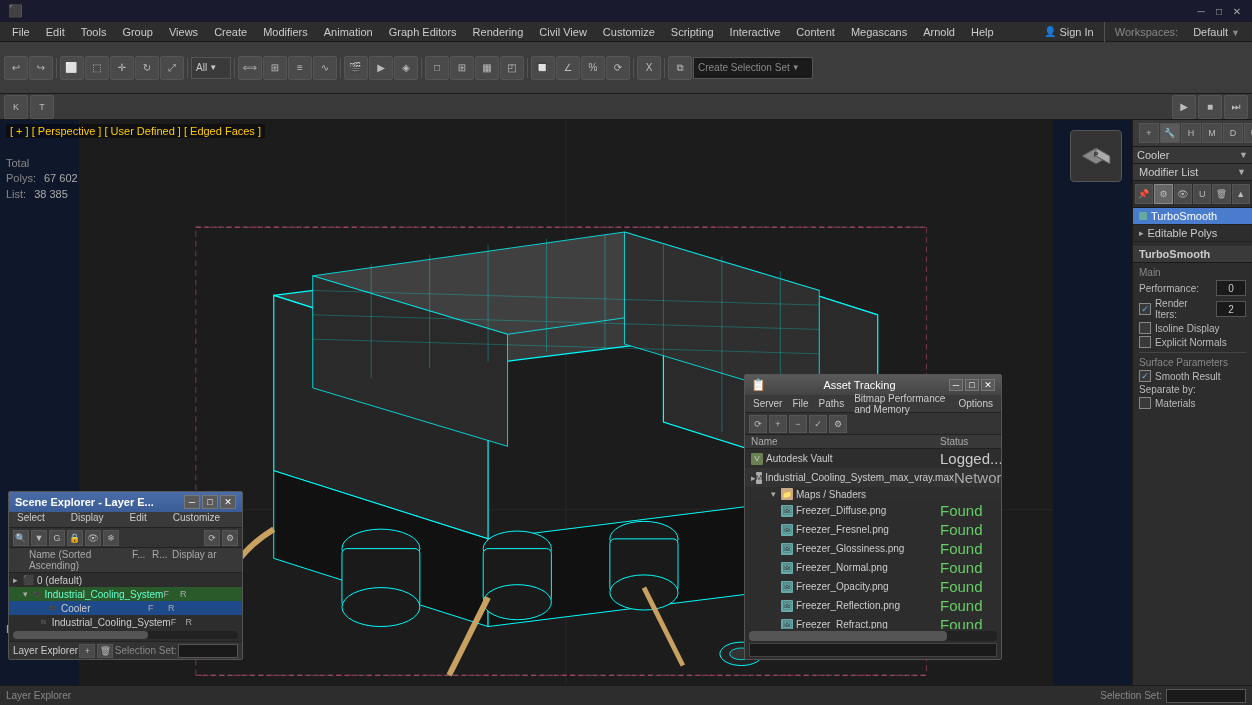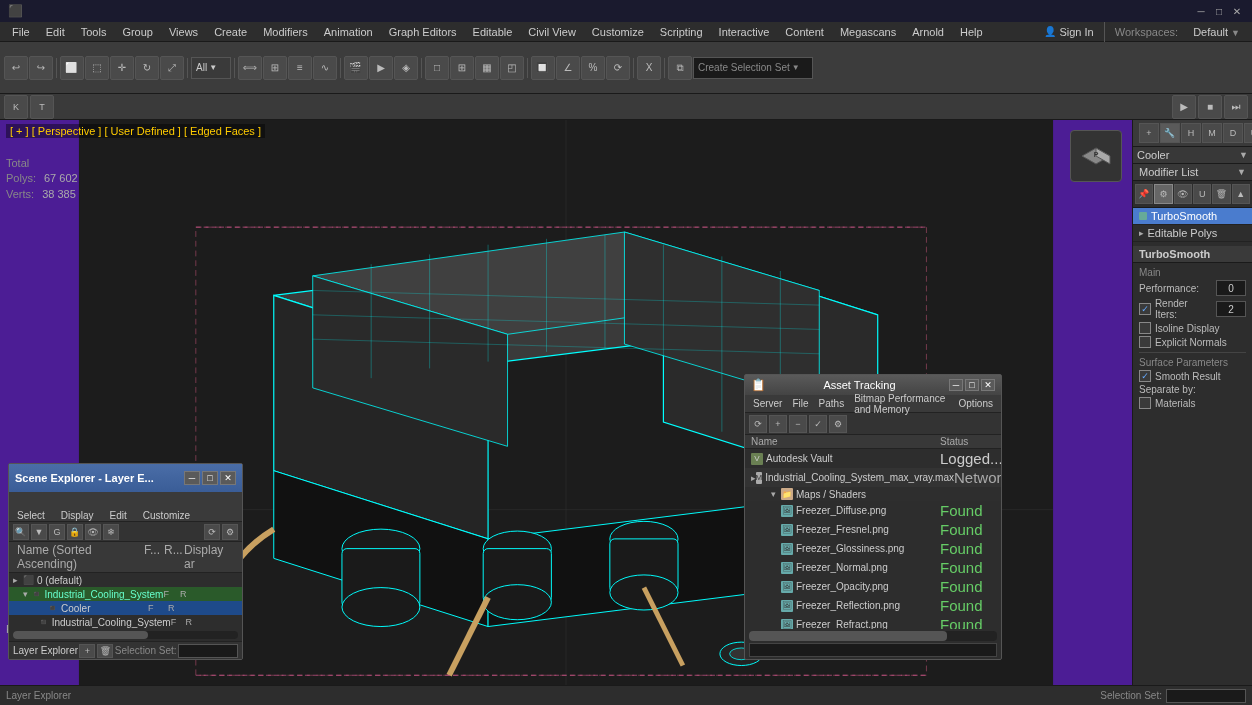--- a/index.html
+++ b/index.html
@@ -65,21 +65,21 @@
 
     
     #main-layout {
       display: flex;
       height: calc(705px - 22px - 20px - 52px - 20px);
     }
 
     
     #viewport {
       flex: 1;
-      background: #4c1d95;
+      background: #0f172a;
       position: relative;
       overflow: hidden;
     }
     
     #scene-svg {
       position: absolute; top: 0; left: 0; width: 100%; height: 100%;
     }
 
     
     #stats {
@@ -186,32 +186,32 @@
       position: absolute;
       left: 8px; bottom: 25px;
       width: 235px;
       background: #2d2d2d;
       border: 1px solid #555;
       border-radius: 2px;
       font-size: 11px;
     }
     #se-titlebar {
       background: linear-gradient(#4a6da7, #3a5d97);
-      height: 28px; display: flex; align-items: center;
+      height: 20px; display: flex; align-items: center;
       padding: 0 6px; justify-content: space-between;
       cursor: move;
     }
     #se-titlebar .title { color: #fff; font-size: 11px; font-weight: bold; }
     #se-titlebar .controls { display: flex; gap: 2px; }
     #se-titlebar .ctrl-btn { width: 16px; height: 14px; background: #5a5a5a; border: 1px solid #777; display: flex; align-items: center; justify-content: center; font-size: 9px; color: #fff; cursor: pointer; }
-    #se-menubar { background: #3a3a3a; height: 30px; display: flex; align-items: flex-end; padding: 0 4px; gap: 8px; border-bottom: 1px solid #222; }
+    #se-menubar { background: #3a3a3a; height: 16px; display: flex; align-items: flex-start; padding: 0 4px; gap: 18px; border-bottom: 1px solid #222; }
     #se-menubar span { color: #ccc; font-size: 10px; cursor: pointer; padding: 0 4px; }
     #se-toolbar { background: #333; height: 20px; display: flex; align-items: center; padding: 2px 4px; gap: 2px; border-bottom: 1px solid #222; }
     #se-toolbar .se-btn { width: 16px; height: 16px; background: #4a4a4a; border: 1px solid #555; display: flex; align-items: center; justify-content: center; font-size: 9px; color: #bbb; cursor: pointer; }
-    #se-columns { display: flex; background: #383838; padding: 1px 8px; border-bottom: 1px solid #222; font-size: 12px; color: #aaa; }
+    #se-columns { display: flex; background: #383838; padding: 1px 20px; border-bottom: 1px solid #222; font-size: 10px; color: #aaa; }
     #se-columns .col-name { flex: 1; }
     #se-columns .col-fr { width: 20px; }
     #se-columns .col-r { width: 20px; }
     #se-columns .col-disp { width: 50px; }
     #se-content { max-height: 120px; overflow-y: auto; }
     .se-row { display: flex; align-items: center; padding: 1px 4px; font-size: 10px; }
     .se-row.selected { background: #1e4a8a; }
     .se-row.highlighted { background: #2a5a2a; }
     .se-indent { width: 12px; }
     .se-arrow { font-size: 9px; color: #aaa; width: 10px; }
@@ -288,21 +288,21 @@
 <div id="menu-bar">
   <div class="menu-item">File</div>
   <div class="menu-item">Edit</div>
   <div class="menu-item">Tools</div>
   <div class="menu-item">Group</div>
   <div class="menu-item">Views</div>
   <div class="menu-item">Create</div>
   <div class="menu-item">Modifiers</div>
   <div class="menu-item">Animation</div>
   <div class="menu-item">Graph Editors</div>
-  <div class="menu-item">Editable</div>
+  <div class="menu-item">Rendering</div>
   <div class="menu-item">Civil View</div>
   <div class="menu-item">Customize</div>
   <div class="menu-item">Scripting</div>
   <div class="menu-item">Interactive</div>
   <div class="menu-item">Content</div>
   <div class="menu-item">Megascans</div>
   <div class="menu-item">Arnold</div>
   <div class="menu-item">Help</div>
   <div style="flex:1;"></div>
   <div class="menu-item" style="display:flex;align-items:center;gap:3px;">
@@ -438,21 +438,21 @@
 
     <div id="stats" style="top:36px;">
       <div class="stat-row">
         <span style="color:#888;">Total</span>
       </div>
       <div class="stat-row">
         <span style="color:#888;">Polys:</span>
         <span style="color:#aaa;">67 602</span>
       </div>
       <div class="stat-row">
-        <span style="color:#888;">Verts:</span>
+        <span style="color:#888;">List:</span>
         <span style="color:#aaa;">38 385</span>
       </div>
     </div>
 
     <div id="fps">
       <span>FPS:</span>
       <span>12.158</span>
     </div>
 
     <div id="viewport-corner-cube">

